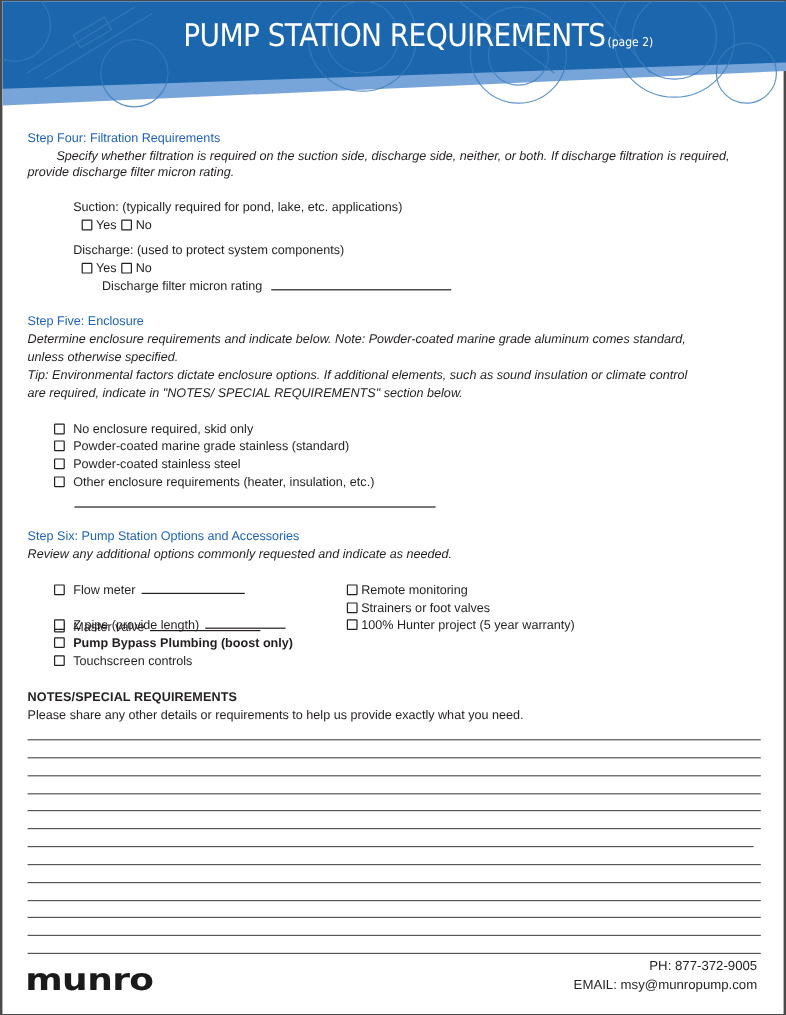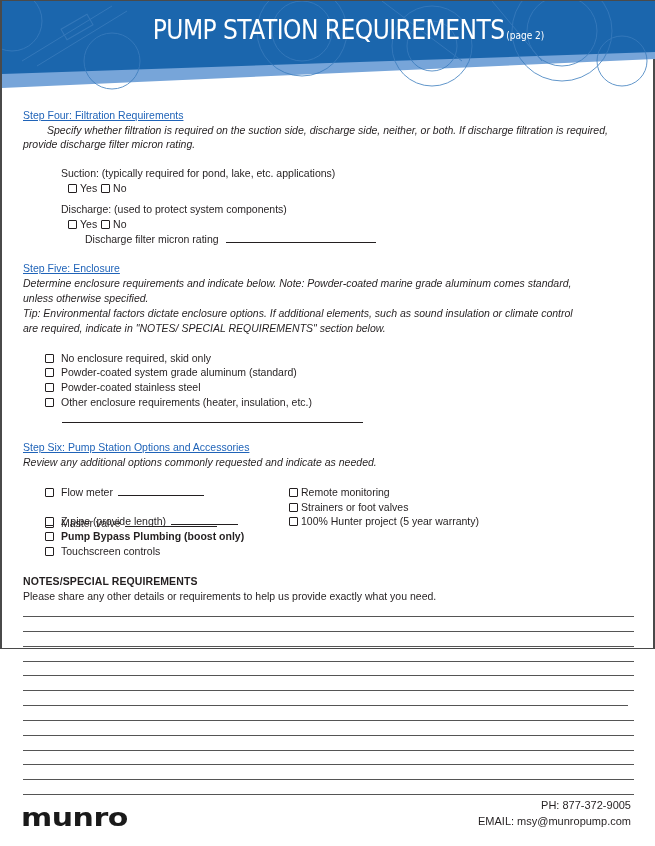--- a/index.html
+++ b/index.html
@@ -1,32 +1,32 @@
 <!DOCTYPE html>
 <html><head>
 <meta charset="utf-8">
 <style>
   * { box-sizing: border-box; margin: 0; padding: 0; }
   html, body { width: 655px; height: 846px; background: #ffffff; overflow: hidden; }
   body { position: relative; font-family: "Liberation Sans", sans-serif; color: #231f20; }
 
-  .page { position: absolute; left: 0; top: 0; width: 655px; height: 649px;
+  .page { position: absolute; left: 0; top: 0; width: 655px; height: 846px;
           border-left: 2px solid #4a4a4a; border-right: 2px solid #4a4a4a;
           border-top: 1px solid #4a4a4a; border-bottom: 1px solid #4a4a4a; background: #fff; }
 
   .banner { position: absolute; left: 0; top: 0; width: 655px; height: 90px; }
   .banner svg { position: absolute; left: 0; top: 0; }
   .title-wrap { position: absolute; left: 0; top: 14px; width: 655px; text-align: center; white-space: nowrap; }
   .title { display: inline-block; color: #ffffff; font-family: "DejaVu Sans", sans-serif;
            font-size: 26px; letter-spacing: -0.6px; font-weight: normal; transform: scaleX(0.9);
            transform-origin: center; margin-left: 38px; }
   .title .sub { font-size: 10px; letter-spacing: 0; margin-left: 2px; }
 
   .abs { position: absolute; white-space: nowrap; }
-  .step-link { color: #1f63b8; text-decoration: underline; font-size: 10.5px; }
+  .step-link { color: #1f63b8; font-size: 10.5px; }
   .italic { font-style: italic; font-size: 10.5px; color: #231f20; }
   .txt { font-size: 10.5px; color: #231f20; }
   .cb { display: inline-block; width: 9px; height: 9px; border: 1.2px solid #231f20; border-radius: 1px;
         vertical-align: -1px; margin-right: 6px; background: #fff; }
   .cb.tight { margin-right: 3px; }
   .blank { display: inline-block; border-bottom: 1px solid #231f20; height: 9px; vertical-align: baseline; }
   .notes-title { font-weight: bold; font-size: 10.5px; letter-spacing: 0.1px; }
   .note-line { position: absolute; left: 21px; width: 611px; height: 0; border-top: 1px solid #555; }
   .logo { position: absolute; left: 19px; top: 801px; font-family: "DejaVu Sans", sans-serif; font-weight: bold;
           font-size: 30px; letter-spacing: -0.5px; color: #1a1a1a; transform: scaleY(0.85); transform-origin: top left; }
@@ -86,21 +86,21 @@
   <div class="abs step-link" style="left:21px; top:261px;">Step Five: Enclosure</div>
   <div class="abs italic" style="left:21px; top:276px;text-align:center;">Determine enclosure requirements and indicate below. Note: Powder-coated marine grade aluminum comes standard,</div>
   <div class="abs italic" style="left:21px; top:291px;">unless otherwise specified.</div>
   <div class="abs italic" style="left:21px; top:306px;">Tip: Environmental factors dictate enclosure options. If additional elements, such as sound insulation or climate control</div>
   <div class="abs italic" style="left:21px; top:321px;">are required, indicate in "NOTES/ SPECIAL REQUIREMENTS" section below.</div>
 
   <div class="abs txt" style="left:43px; top:351px;">
     <span class="cb" style="margin-right:7px;"></span><span>No enclosure required, skid only</span>
   </div>
   <div class="abs txt" style="left:43px; top:365px;">
-    <span class="cb" style="margin-right:7px;"></span><span>Powder-coated system grade aluminum (standard)</span>
+    <span class="cb" style="margin-right:7px;"></span><span>Powder-coated marine grade stainless (standard)</span>
   </div>
   <div class="abs txt" style="left:43px; top:380px;">
     <span class="cb" style="margin-right:7px;"></span><span>Powder-coated stainless steel</span>
   </div>
   <div class="abs txt" style="left:43px; top:395px;">
     <span class="cb" style="margin-right:7px;"></span><span>Other enclosure requirements (heater, insulation, etc.)</span>
   </div>
   <div class="abs" style="left:60px; top:421px; width:301px; border-top:1px solid #231f20;"></div>
 
   <div class="abs italic" style="left:21px; top:455px;">Review any additional options commonly requested and indicate as needed.</div>

